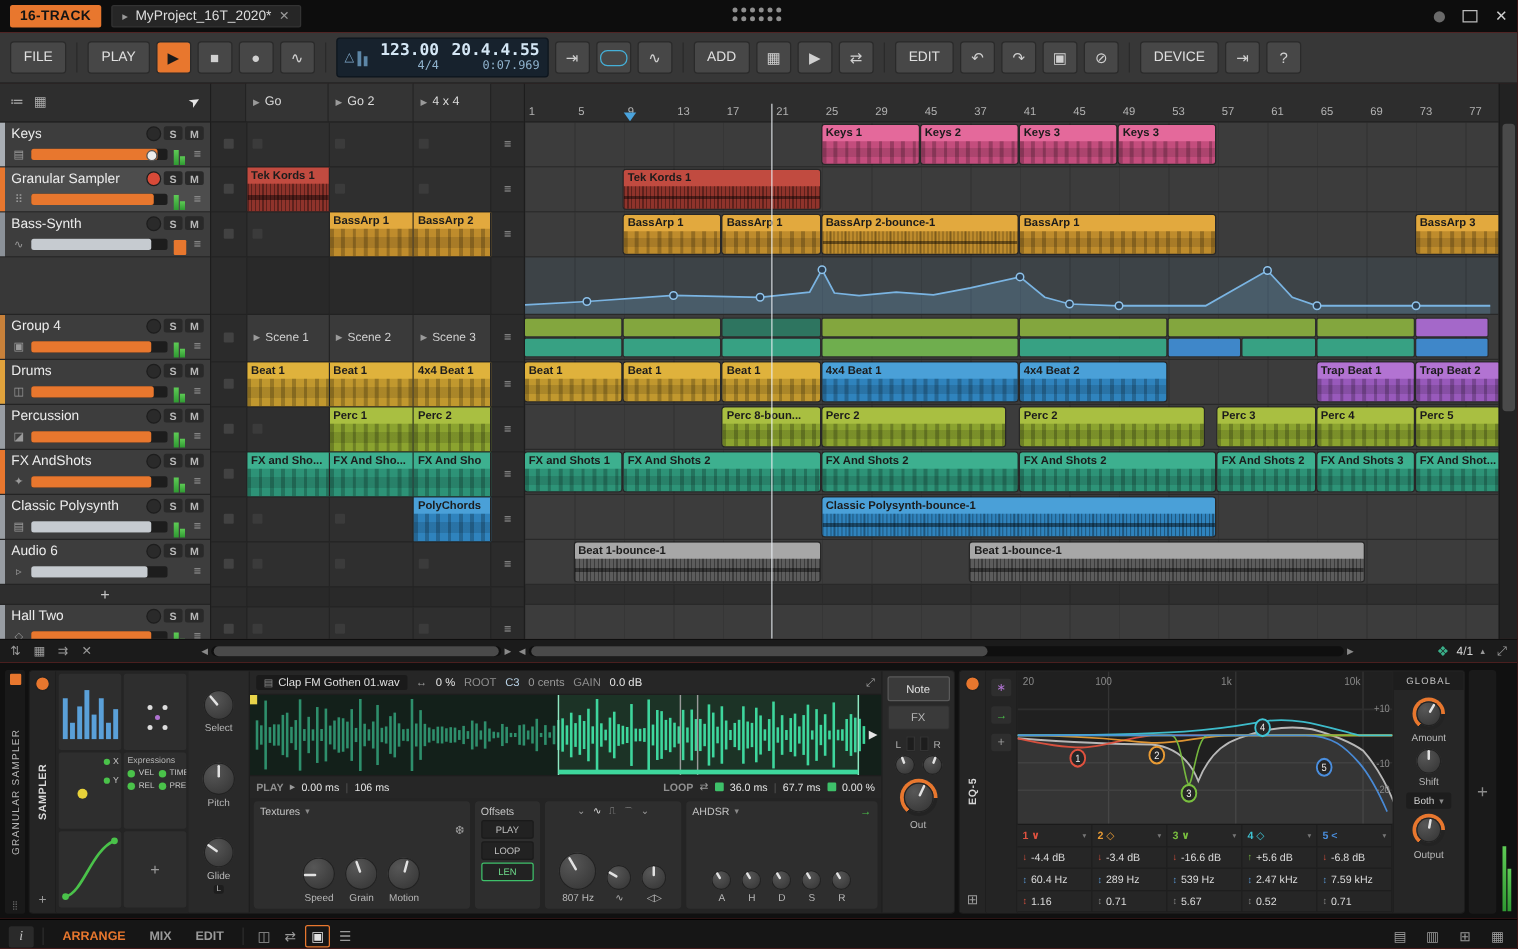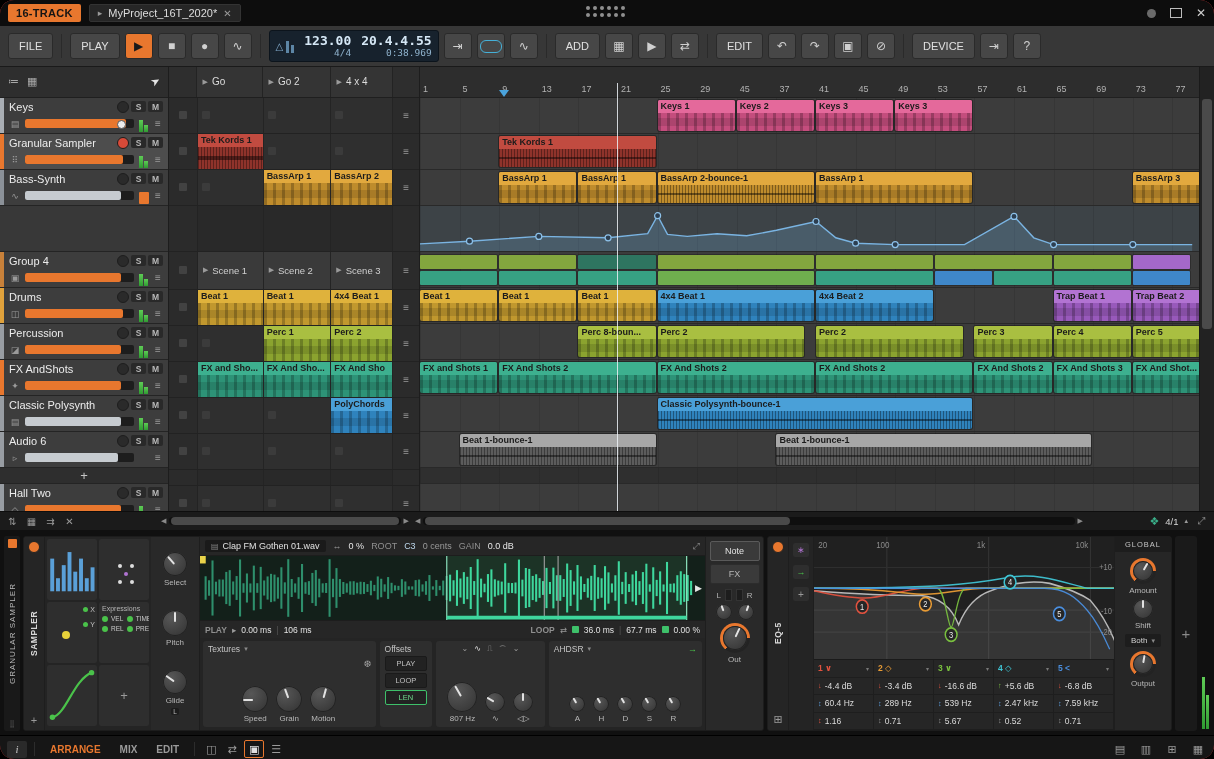--- a/index.html
+++ b/index.html
@@ -1,17 +1,17 @@
 <!DOCTYPE html>
 <html><head>
 <meta charset="utf-8">
 <style>
   html,body{margin:0;padding:0;background:#000;}
   body{width:1214px;height:759px;overflow:hidden;font-family:"Liberation Sans","DejaVu Sans",sans-serif;-webkit-user-select:none;user-select:none;}
-  .app{width:1214px;height:759px;background:#ef4444;color:#cfcfcf;position:relative;overflow:hidden;font-size:11px;border-radius:14px;}
+  .app{width:1214px;height:759px;background:#ef4444;color:#cfcfcf;position:relative;overflow:hidden;font-size:11px;}
 
   
   .titlebar{height:26px;background:#0d0d0d;display:flex;align-items:center;position:relative;padding:0 8px;gap:8px;}
   .tb-badge{background:#e8772e;color:#141414;font-weight:bold;font-size:11px;padding:3px 8px;border-radius:2px;letter-spacing:.3px;}
   .tb-tab{background:#262626;border:1px solid #333;border-radius:2px;padding:2px 8px;display:flex;align-items:center;gap:6px;color:#ddd;font-size:11px;}
   .tb-tab-play{color:#9a9a9a;font-size:9px;}
   .tb-tab-close{color:#9a9a9a;font-size:10px;}
   .logo{position:absolute;left:50%;top:50%;transform:translate(-50%,-50%);display:grid;grid-template-columns:repeat(6,7px);grid-auto-rows:7px;}
   .logo i{width:4px;height:4px;border-radius:50%;background:#8f8f8f;}
   .tb-right{margin-left:auto;display:flex;align-items:center;gap:14px;}
@@ -287,21 +287,21 @@
             <i></i>
             <i></i>
           </span>
       </div>
       <div class="td-seg">
         <div class="td-big">123.00</div>
         <div class="td-small">4/4</div>
       </div>
       <div class="td-seg">
         <div class="td-big">20.4.4.55</div>
-        <div class="td-small">0:38.969</div>
+        <div class="td-small">0:07.969</div>
       </div>
     </div>
     <div class="ibtn">⇥</div>
     <div class="ibtn">
         <span class="loop-pill"></span>
       </div>
     <div class="ibtn">∿</div>
     <div class="tsep"></div>
     <div class="tbtn">ADD</div>
     <div class="ibtn">▦</div>

